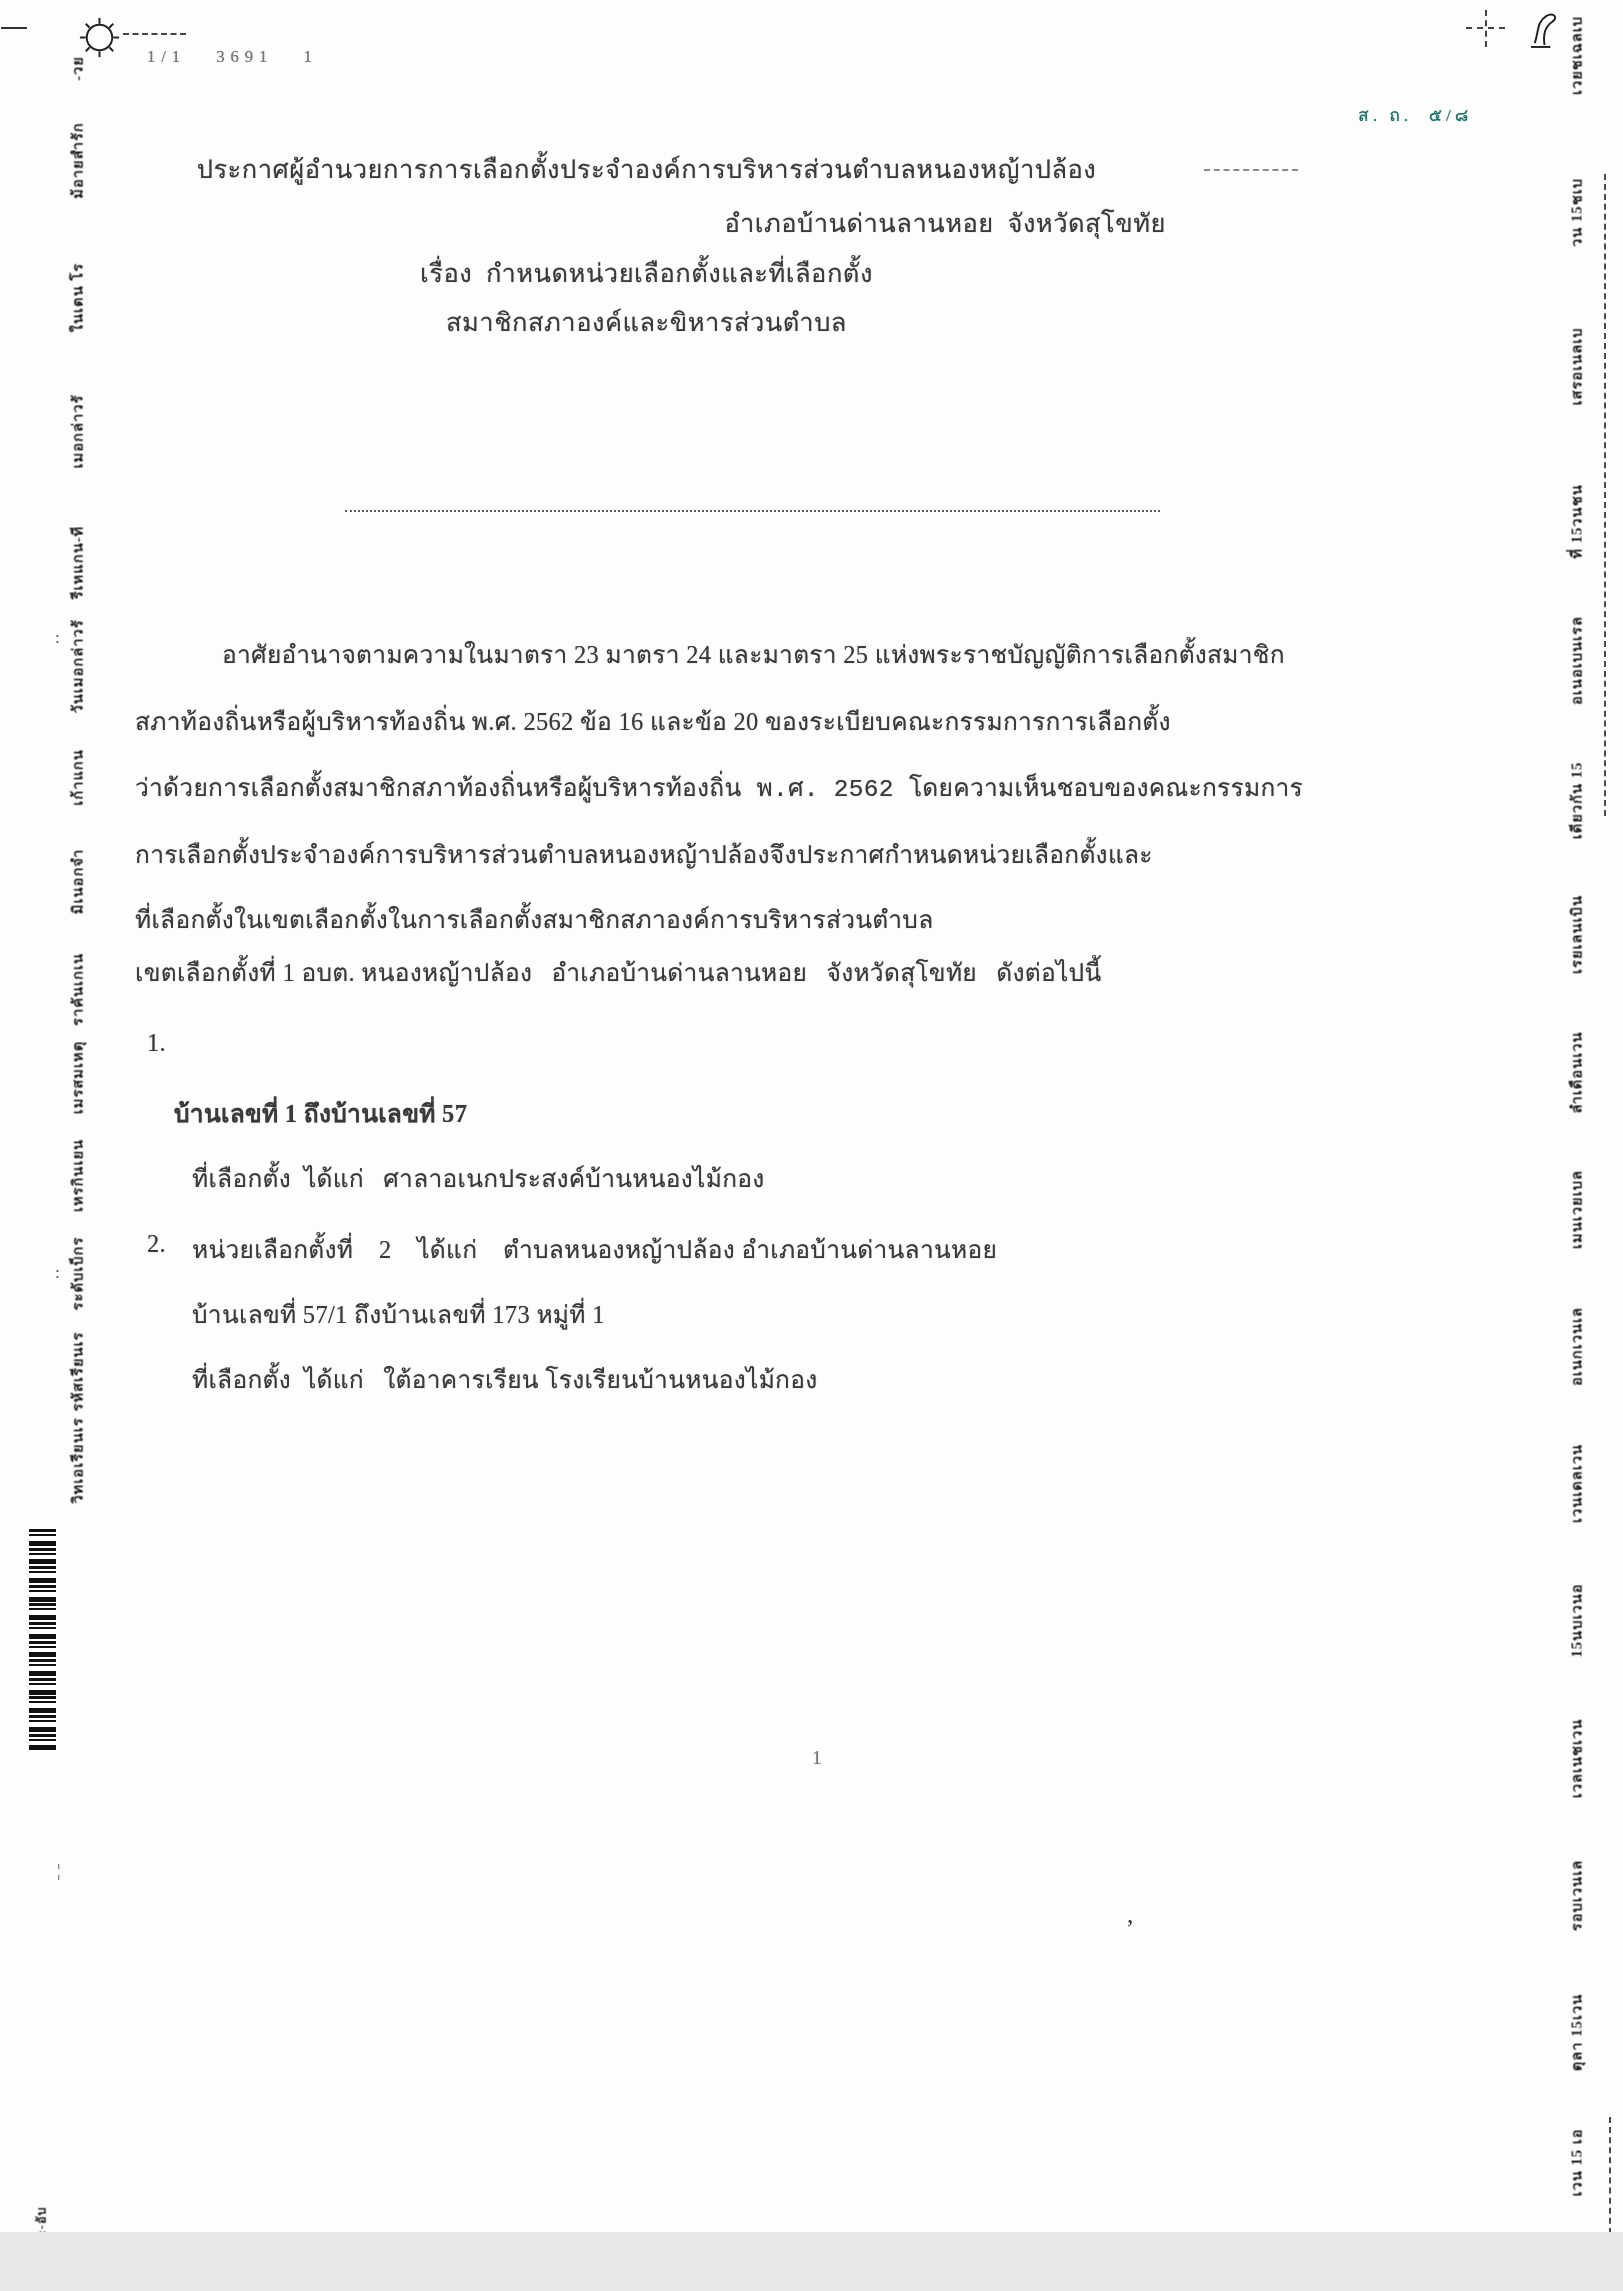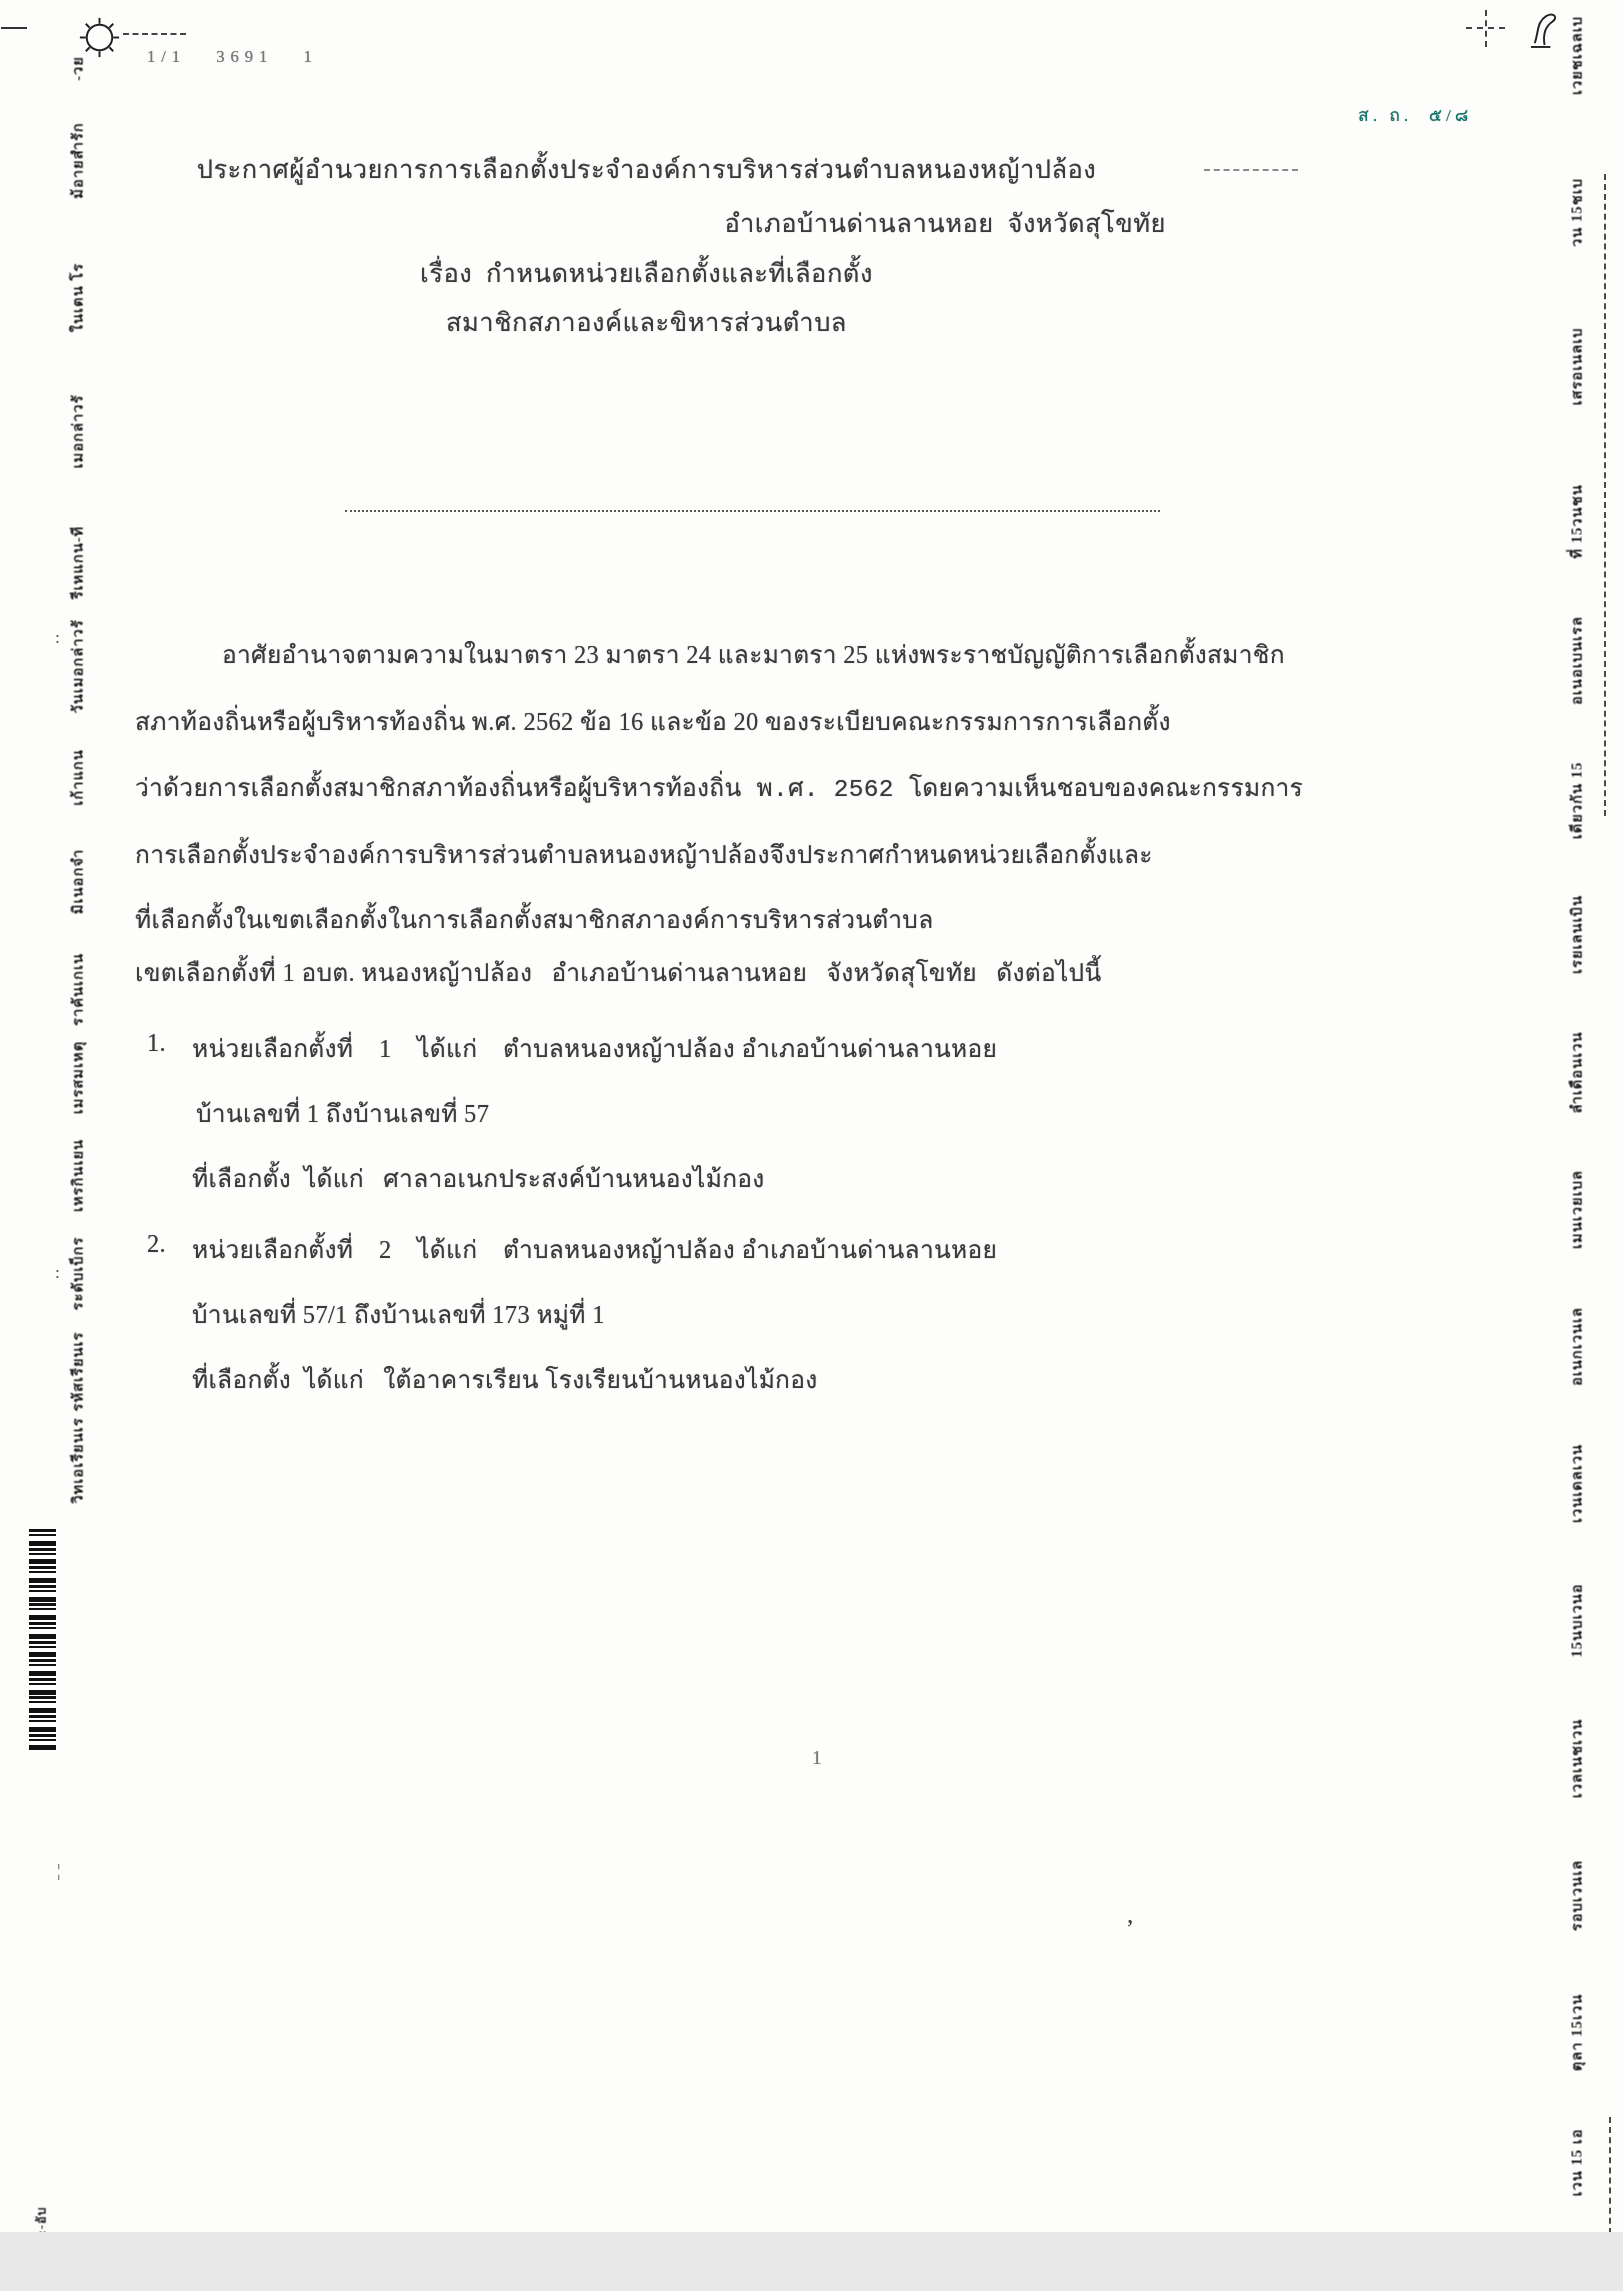--- a/index.html
+++ b/index.html
@@ -84,22 +84,21 @@
   <div class="divider"></div>
 
   <div class="scan-text body-line" style="left:222px;top:635px;">อาศัยอำนาจตามความในมาตรา 23 มาตรา 24 และมาตรา 25 แห่งพระราชบัญญัติการเลือกตั้งสมาชิก</div>
   <div class="scan-text body-line" style="left:135px;top:702px;">สภาท้องถิ่นหรือผู้บริหารท้องถิ่น พ.ศ. 2562 ข้อ 16 และข้อ 20 ของระเบียบคณะกรรมการการเลือกตั้ง</div>
   <div class="scan-text body-line" style="left:135px;top:768px;font-family:Liberation Mono, monospace;">ว่าด้วยการเลือกตั้งสมาชิกสภาท้องถิ่นหรือผู้บริหารท้องถิ่น พ.ศ. 2562 โดยความเห็นชอบของคณะกรรมการ</div>
   <div class="scan-text body-line" style="left:135px;top:835px;">การเลือกตั้งประจำองค์การบริหารส่วนตำบลหนองหญ้าปล้องจึงประกาศกำหนดหน่วยเลือกตั้งและ</div>
   <div class="scan-text body-line" style="left:135px;top:900px;">ที่เลือกตั้งในเขตเลือกตั้งในการเลือกตั้งสมาชิกสภาองค์การบริหารส่วนตำบล</div>
   <div class="scan-text body-line" style="left:135px;top:953px;">เขตเลือกตั้งที่ 1 อบต. หนองหญ้าปล้อง   อำเภอบ้านด่านลานหอย   จังหวัดสุโขทัย   ดังต่อไปนี้</div>
 
   <div class="scan-text body-line" style="left:147px;top:1029px;">1.</div>
-  <div class="scan-text body-line" style="left:192px;top:1029px;">หน่วยเลือกตั้งที่    1    ได้แก่    ตำบลหนองหญ้าปล้อง อำเภอบ้านด่านลานหอย</div>
-  <div class="scan-text body-line" style="left:196px;top:1094px;">บ้านเลขที่ 1 ถึงบ้านเลขที่ 57</div>
+  <div class="scan-text body-line" style="left:174px;top:1094px;font-weight:bold;">บ้านเลขที่ 1 ถึงบ้านเลขที่ 57</div>
   <div class="scan-text body-line" style="left:192px;top:1159px;">ที่เลือกตั้ง  ได้แก่   ศาลาอเนกประสงค์บ้านหนองไม้กอง</div>
 
   <div class="scan-text body-line" style="left:147px;top:1230px;">2.</div>
   <div class="scan-text body-line" style="left:192px;top:1230px;">หน่วยเลือกตั้งที่    2    ได้แก่    ตำบลหนองหญ้าปล้อง อำเภอบ้านด่านลานหอย</div>
   <div class="scan-text body-line" style="left:192px;top:1295px;">บ้านเลขที่ 57/1 ถึงบ้านเลขที่ 173 หมู่ที่ 1</div>
   <div class="scan-text body-line" style="left:192px;top:1360px;">ที่เลือกตั้ง  ได้แก่   ใต้อาคารเรียน โรงเรียนบ้านหนองไม้กอง</div>
 
   <div class="scan-text page-number" style="left:812px;top:1747px;">1</div>
 
   <div class="mark" style="left:55px;top:627px;">:</div>

